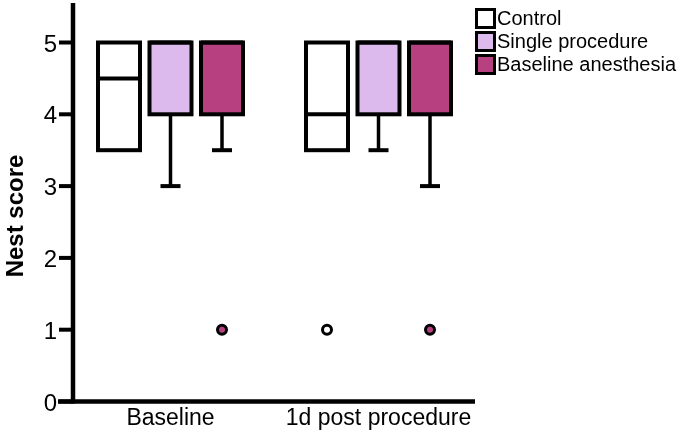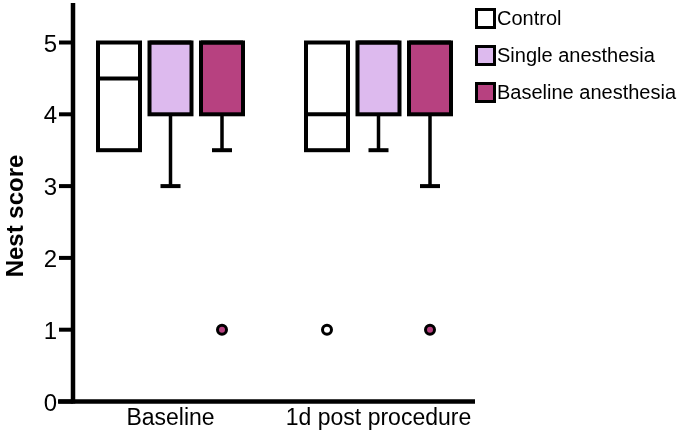--- a/index.html
+++ b/index.html
@@ -21,21 +21,21 @@
     position: absolute;
     left: 0;
     top: 0;
   }
   .legend {
     position: absolute;
     left: 475px;
     top: 8px;
     display: flex;
     flex-direction: column;
-    gap: 16px;
+    gap: 2px;
   }
   .legend-item {
     display: flex;
     align-items: center;
     height: 21px;
     white-space: nowrap;
   }
   .legend-swatch {
     width: 15px;
     height: 15px;
@@ -95,20 +95,20 @@
       <line x1="409" y1="42.5" x2="451" y2="42.5" stroke="#000000" stroke-width="4"></line>
       <circle cx="430" cy="329.7" r="4.5" fill="#b74180" stroke="#000000" stroke-width="3"></circle>
     </svg>
   <div class="legend" id="legend">
       <div class="legend-item">
         <span class="legend-swatch" style="background: rgb(255, 255, 255);"></span>
         <span class="legend-label">Control</span>
       </div>
       <div class="legend-item">
         <span class="legend-swatch" style="background: rgb(221, 186, 238);"></span>
-        <span class="legend-label">Single anesthesia</span>
+        <span class="legend-label">Single procedure</span>
       </div>
       <div class="legend-item">
         <span class="legend-swatch" style="background: rgb(183, 65, 128);"></span>
         <span class="legend-label">Baseline anesthesia</span>
       </div>
     </div>
 </figure>
 
 </body></html>

